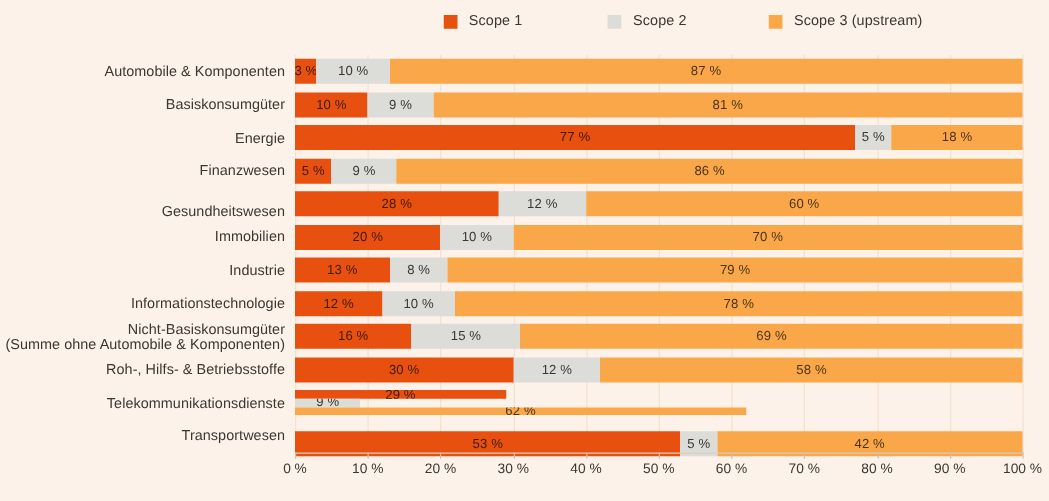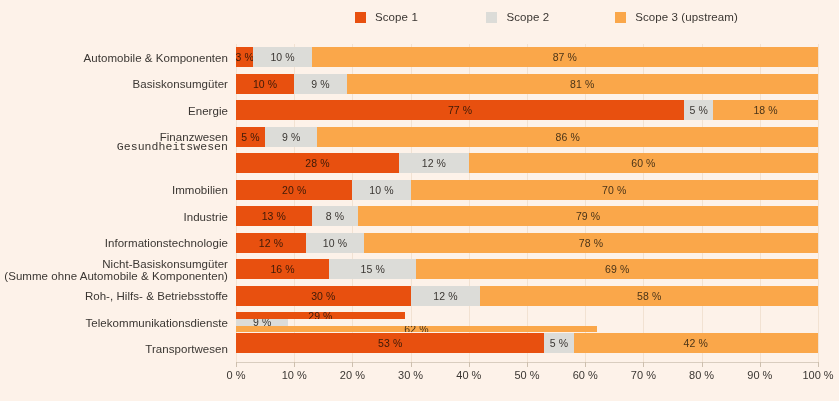--- a/index.html
+++ b/index.html
@@ -176,21 +176,21 @@
       <span class="legend-swatch" style="background: rgb(250, 167, 74);"></span>
       <span class="legend-label">Scope 3 (upstream)</span>
     </div>
   </div>
 
   <div class="cats" id="cats">
       <div class="cat" style="top: 7.75px;"><span class="l1">Automobile &amp; Komponenten</span></div>
       <div class="cat" style="top: 34.25px;"><span class="l1">Basiskonsumgüter</span></div>
       <div class="cat" style="top: 60.75px;"><span class="l1">Energie</span></div>
       <div class="cat" style="top: 87.25px; padding-left: 36px;"><span class="l1">Finanzwesen</span></div>
-      <div class="cat" style="top: 97px; font-family: Liberation Mono, monospace;"><span class="l1">Gesundheitswesen</span></div>
+      <div class="cat" style="top: 120px;"><span class="l1">Gesundheitswesen</span></div>
       <div class="cat" style="top: 166.75px;"><span class="l1">Industrie</span></div>
       <div class="cat" style="top: 140.25px;"><span class="l1">Immobilien</span></div>
       <div class="cat" style="top: 213.75px;"><span class="l1">Nicht-Basiskonsumgüter</span><span class="l2">(Summe ohne Automobile &amp; Komponenten)</span></div>
       <div class="cat" style="top: 193.25px;"><span class="l1">Informationstechnologie</span></div>
       <div class="cat" style="top: 246.25px;"><span class="l1">Roh-, Hilfs- &amp; Betriebsstoffe</span></div>
       <div class="cat" style="top: 272.75px;"><span class="l1">Telekommunikationsdienste</span></div>
       <div class="cat" style="top: 299.25px;"><span class="l1">Transportwesen</span></div>
     </div>
 
   <div class="plot">
@@ -322,21 +322,21 @@
           <div class="seg s1" style="width: 29%; background: rgb(232, 80, 15);">
             <span class="seg-label">29 %</span>
           </div>
           <div class="seg s2" style="width: 9%; background: rgb(220, 220, 216);">
             <span class="seg-label">9 %</span>
           </div>
           <div class="seg s3" style="width: 62%; background: rgb(250, 167, 74);">
             <span class="seg-label">62 %</span>
           </div>
         </div>
-        <div class="row" style="top: 289px; text-align: center;">
+        <div class="row" style="top: 301px; text-align: center;">
           <div class="seg s1" style="width: 53%; background: rgb(232, 80, 15);">
             <span class="seg-label">53 %</span>
           </div>
           <div class="seg s2" style="width: 5%; background: rgb(220, 220, 216);">
             <span class="seg-label">5 %</span>
           </div>
           <div class="seg s3" style="width: 42%; background: rgb(250, 167, 74);">
             <span class="seg-label">42 %</span>
           </div>
         </div>

